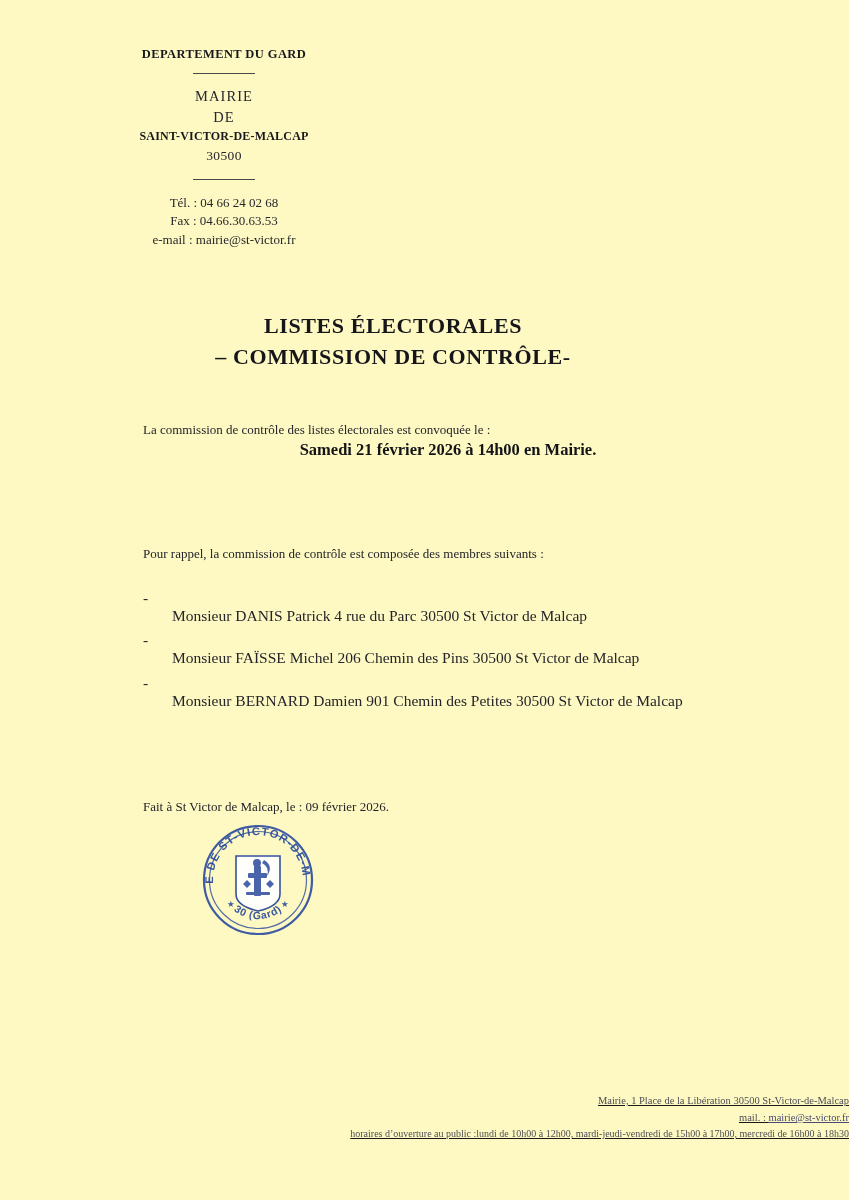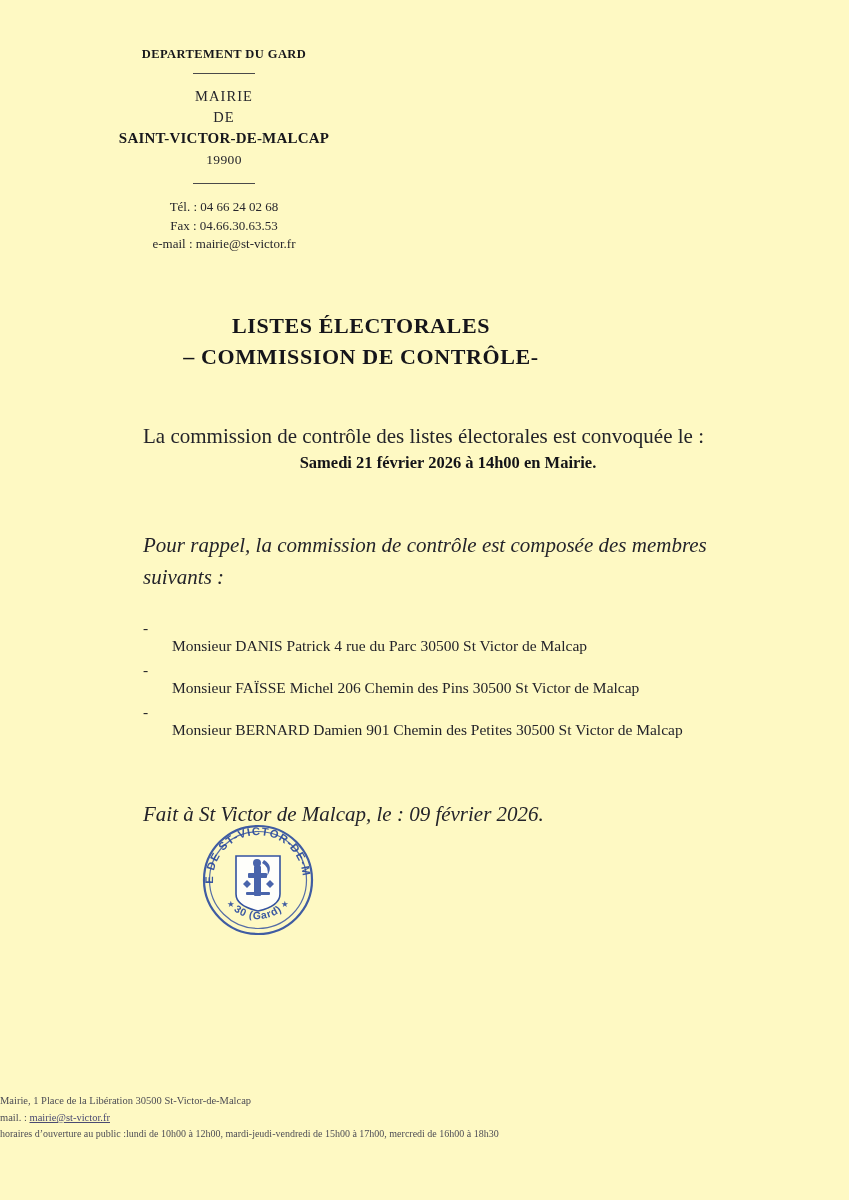--- a/index.html
+++ b/index.html
@@ -46,21 +46,21 @@
   .rule.second {
     margin: 13px auto 14px auto;
   }
   .mairie-word {
     font-size: 14.5px;
     letter-spacing: 1.1px;
     line-height: 1.45;
     color: #26262c;
   }
   .commune-name {
-    font-size: 15px;
+    font-size: 12px;
     font-weight: bold;
     letter-spacing: 0.2px;
     line-height: 1.45;
     color: #17171c;
   }
   .postal {
     font-size: 13.5px;
     letter-spacing: 0.4px;
     line-height: 1.5;
     color: #26262c;
@@ -72,43 +72,44 @@
     white-space: nowrap;
   }
 
   
   .doc-title {
     position: absolute;
     left: 0;
     top: 310px;
     width: 722px;
     text-align: center;
+    padding-left: 32px;
   }
   .doc-title .tl {
     font-size: 22px;
     font-weight: bold;
     letter-spacing: 0.6px;
     line-height: 1.42;
     color: #15151a;
   }
 
   
   .body-block {
     position: absolute;
     left: 143px;
     top: 420px;
     width: 600px;
   }
   .para {
-    font-size: 21px;
+    font-size: 13px;
     line-height: 1.55;
     color: #24242a;
   }
   .para.spaced-top-lg { margin-top: 48px; }
-  .para.spaced-top-xl { margin-top: 56px; font-style: italic; }
+  .para.spaced-top-xl { margin-top: 84px; }
 
   .highlight-date {
     text-align: center;
     font-size: 16.5px;
     font-weight: bold;
     color: #131318;
     margin-left: 10px;
   }
 
   .member-list {
@@ -141,21 +142,22 @@
     height: 124px;
   }
   .seal-wrap svg { display: block; }
 
   
   .footer {
     position: absolute;
     left: 0;
     top: 1092px;
     width: 849px;
-    text-align: left;
+    text-align: right;
+    text-decoration: underline;
   }
   .footer div {
     font-size: 10.5px;
     line-height: 1.62;
     color: #4d4d55;
   }
   .footer .mail-row {
     display: block;
   }
   .footer .mail-link {
@@ -171,21 +173,21 @@
 <body>
 
 <div class="page">
 
   <div class="letterhead">
     <div class="dept-line">DEPARTEMENT DU GARD</div>
     <hr class="rule">
     <div class="mairie-word">MAIRIE</div>
     <div class="mairie-word">DE</div>
     <div class="commune-name">SAINT-VICTOR-DE-MALCAP</div>
-    <div class="postal">19900</div>
+    <div class="postal">30500</div>
     <hr class="rule second">
     <div class="contact-line">Tél. : 04 66 24 02 68</div>
     <div class="contact-line">Fax : 04.66.30.63.53</div>
     <div class="contact-line">e-mail : mairie@st-victor.fr</div>
   </div>
 
   <div class="doc-title">
     <div class="tl">LISTES ÉLECTORALES</div>
     <div class="tl">– COMMISSION DE CONTRÔLE-</div>
   </div>

